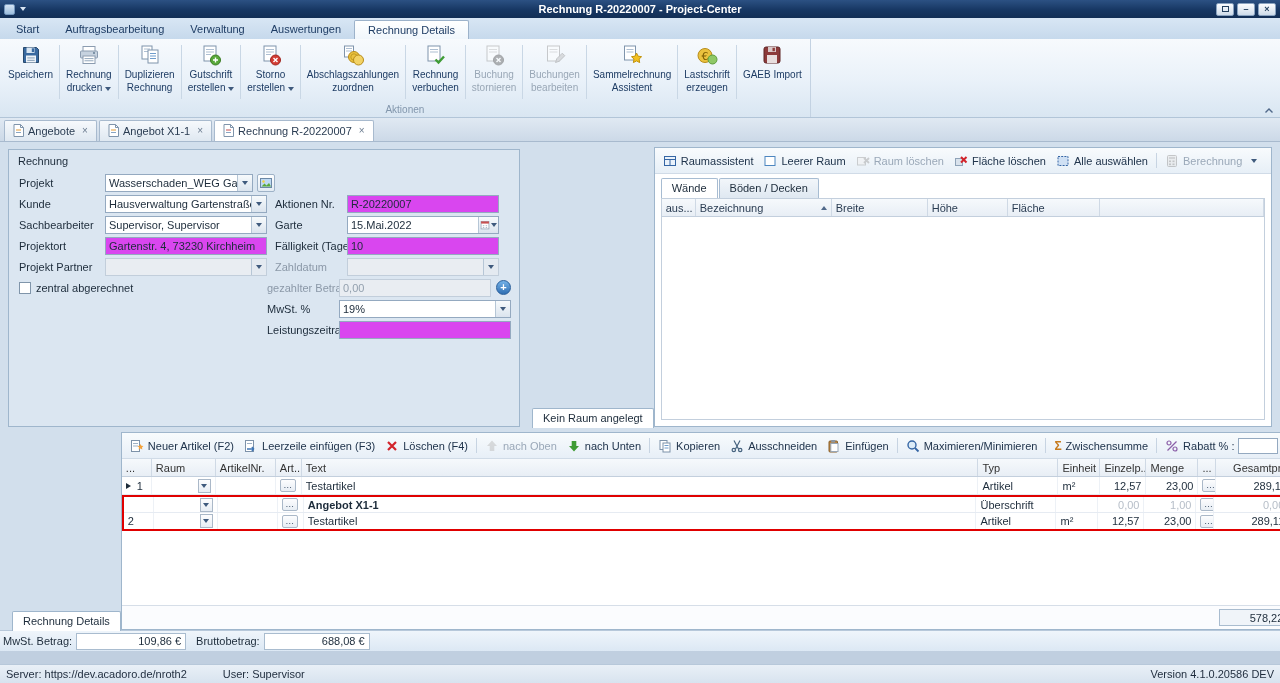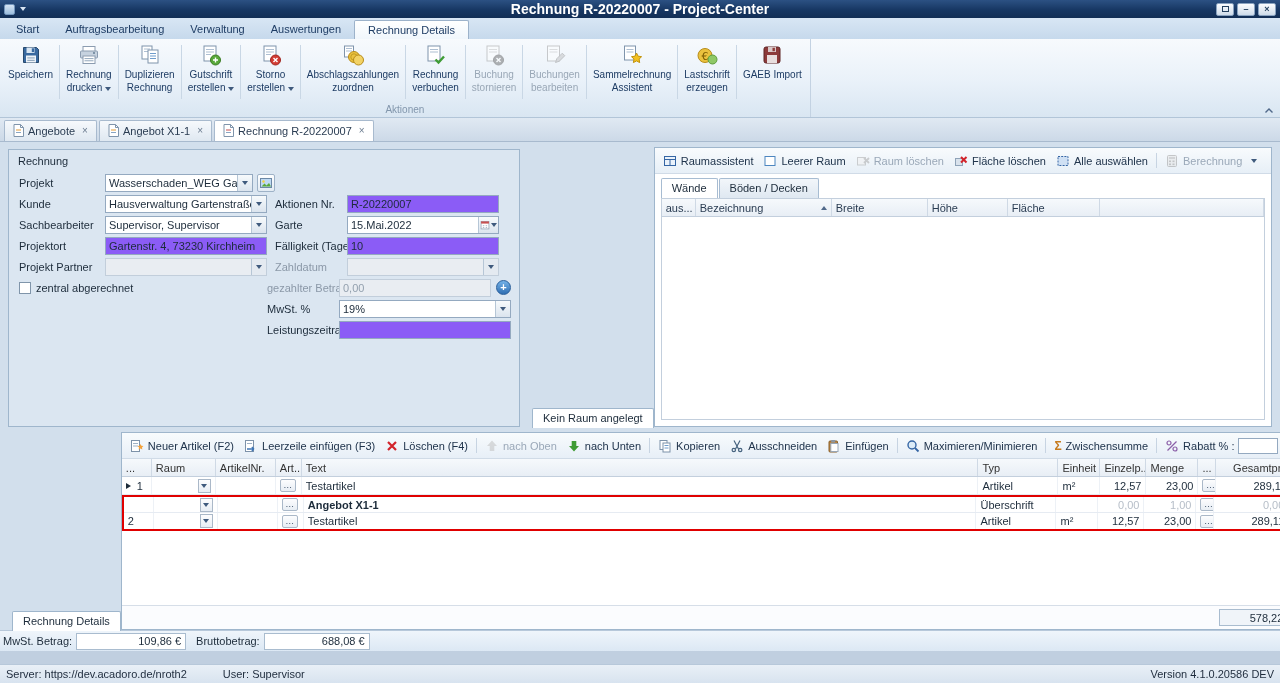--- a/index.html
+++ b/index.html
@@ -7,21 +7,21 @@
 body{font-family:"Liberation Sans","DejaVu Sans",sans-serif;font-size:11px;color:#1c2b3a;background:#d6e2ee}
 .app{width:1280px;height:683px;display:flex;flex-direction:column}
 
 
 .titlebar{flex:0 0 18px;background:linear-gradient(#2c5183,#173763 55%,#122e55);display:flex;align-items:center;padding:0 4px;color:#fff}
 .qat{display:flex;align-items:center;gap:5px;width:140px}
 .app-glyph{width:11px;height:11px;background:linear-gradient(#d5e4f4,#9cbede);border:1px solid #7396bd;border-radius:2px}
 .tri{width:0;height:0;border-left:3px solid transparent;border-right:3px solid transparent;border-top:4px solid #3f5a7d;display:inline-block}
 .tri.white{border-top-color:#d7e4f2}
 .tri-up{width:0;height:0;border-left:3px solid transparent;border-right:3px solid transparent;border-bottom:4px solid #51698a;display:inline-block}
-.title-text{flex:1;text-align:center;font-weight:700;font-size:14px;white-space:nowrap}
+.title-text{flex:1;text-align:center;font-weight:700;font-size:11px;white-space:nowrap}
 .win-controls{width:140px;display:flex;justify-content:flex-end;gap:3px}
 .win-btn{width:18px;height:13px;border:1px solid #8aa3c0;border-radius:2px;background:linear-gradient(#fbfdff,#cfdcea);color:#23405f;display:flex;align-items:center;justify-content:center;font-size:9px;line-height:1;font-weight:700}
 .restore-glyph{width:7px;height:6px;border:1px solid #23405f;display:block}
 
 
 .ribbon-tabrow{flex:0 0 21px;background:linear-gradient(#d8e6f4,#c6d9ec);display:flex;align-items:flex-end;padding-left:3px}
 .rtab{padding:3px 13px 4px;color:#1e3c64;white-space:nowrap}
 .rtab.active{background:linear-gradient(#ffffff,#f0f6fc);border:1px solid #9cb2ca;border-bottom:none;border-radius:2px 2px 0 0;padding-bottom:3px}
 .ribbon-body{flex:0 0 79px;background:linear-gradient(#f7fafd,#e9f1f9 55%,#d9e6f2);border-bottom:1px solid #b2c5d8;display:flex;position:relative}
 .ribbon-group{display:flex;flex-direction:column;border-right:1px solid #c3d2e2;padding:0 1px}
@@ -47,21 +47,21 @@
 
 .form-panel{width:512px;margin-top:2px;border:1px solid #9fb6cc;background:#dbe6f1;position:relative;padding-top:22px}
 .form-title{position:absolute;top:5px;left:9px}
 .frow{display:flex;align-items:center;height:21px;padding-left:10px}
 .flabel1{width:86px;white-space:nowrap}
 .flabel2{width:72px;white-space:nowrap}
 .gaplbl{color:#8b98a8}
 .spacer240{width:240px}
 .colgap{width:8px}
 .w148{width:148px}.w152{width:152px}.w162{width:162px}.w172{width:172px}.w416{width:416px}
-.tinput{height:18px;border:1px solid #94a9c0;background:#8b5cf6;font:inherit;padding:0 3px;color:#1c2b3a;width:100%}
+.tinput{height:18px;border:1px solid #94a9c0;background:#d946ef;font:inherit;padding:0 3px;color:#1c2b3a;width:100%}
 .tinput.dis{background:#e9edf2;border-color:#c2cedb;color:#93a0ae}
 .tinput.bem{border-color:#4f8ac2}
 .combo{height:18px;border:1px solid #94a9c0;background:#fff;display:flex;align-items:center}
 .combo .val{flex:1;padding:0 3px;overflow:hidden;white-space:nowrap}
 .combo .dd{width:15px;align-self:stretch;border-left:1px solid #b6c6d6;background:linear-gradient(#f7fafc,#dbe4ee);display:flex;align-items:center;justify-content:center}
 .combo .dd.wide{width:20px;gap:1px}
 .combo.dis{background:#e9edf2;border-color:#c2cedb;color:#93a0ae}
 .combo.dis .dd{background:#e4eaf1}
 .icon-btn{width:18px;height:18px;border:1px solid #9eb2c7;background:linear-gradient(#fdfeff,#e3ebf3);display:flex;align-items:center;justify-content:center;margin-left:4px;border-radius:2px}
 .plus-btn{width:15px;height:15px;border-radius:50%;background:linear-gradient(#74b2e8,#2f6eb2);border:1px solid #2a5f9b;color:#fff;display:flex;align-items:center;justify-content:center;font-size:11px;line-height:1;margin-left:5px;font-weight:700}

